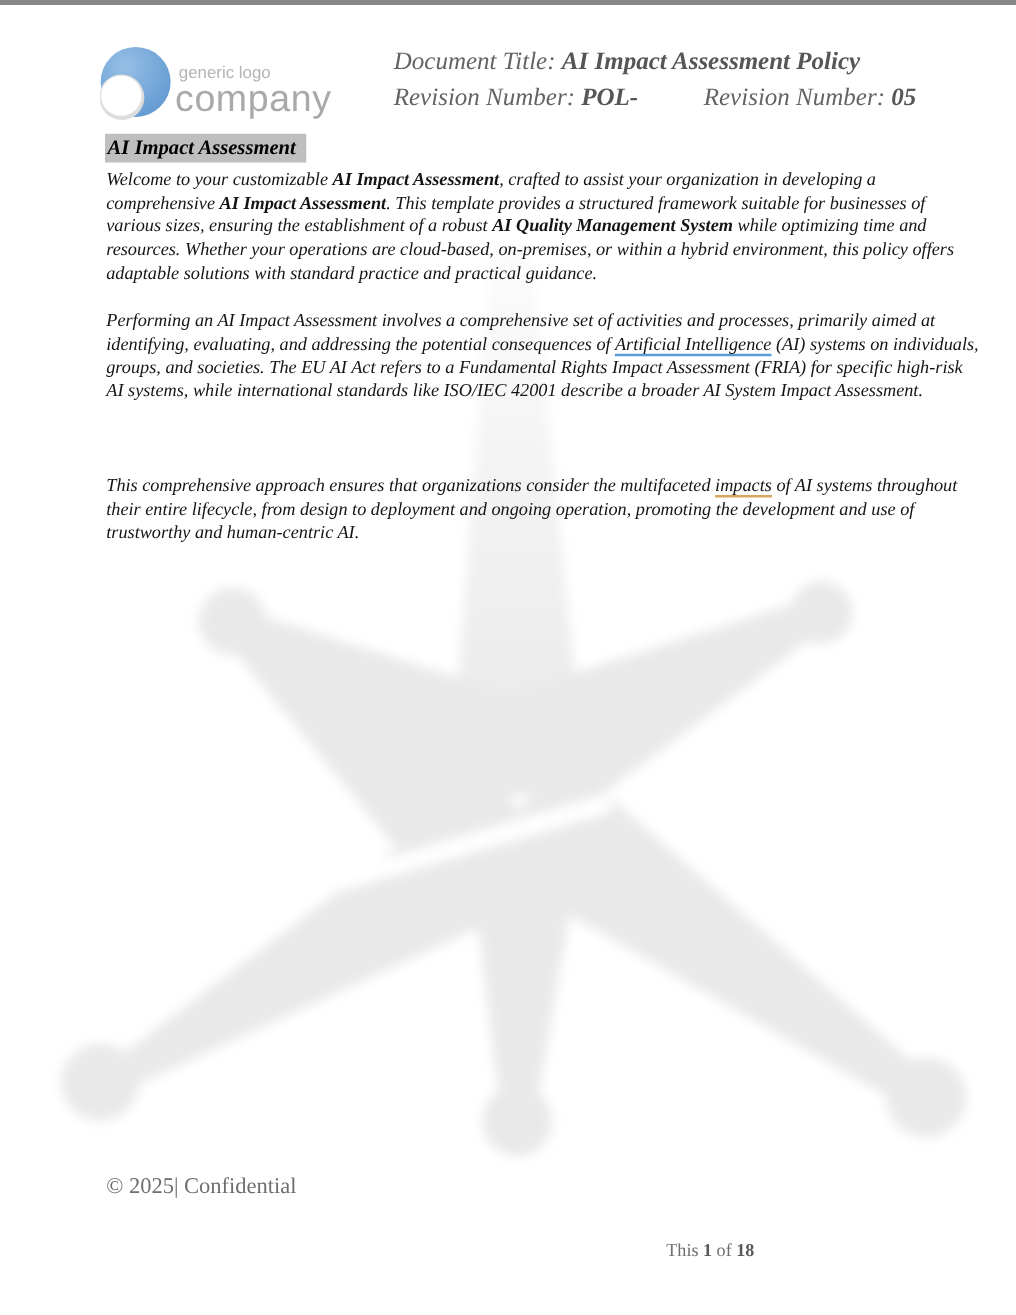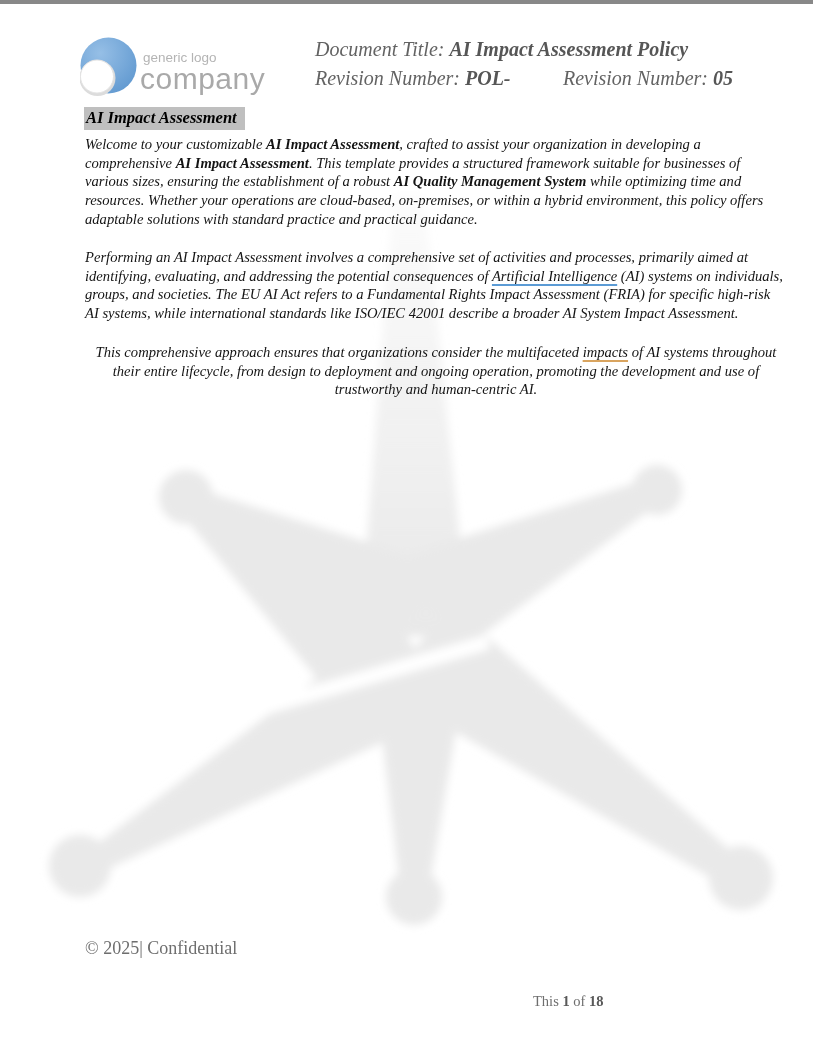--- a/index.html
+++ b/index.html
@@ -32,21 +32,21 @@
     padding:1px 8px 2px 2px;
   }
   .paras { position:absolute; left:85px; top:0; width:702px; z-index:2; }
   .para {
     position:absolute; left:0; width:702px;
     font-style:italic; font-size:14.6px; line-height:18.7px;
     color:#141414; text-align:left;
   }
   .para-0 { top:131px; }
   .para-1 { top:244px; }
-  .para-2 { top:339px;text-align:center; }
+  .para-2 { top:376px; }
   .para .strong { font-weight:600; }
   .u-blue {
     text-decoration:underline;
     text-decoration-color:#5b9bd5;
     text-decoration-thickness:1.5px;
     text-underline-offset:3px;
     text-align:right;
   }
   .u-orange {
     text-decoration:underline;

